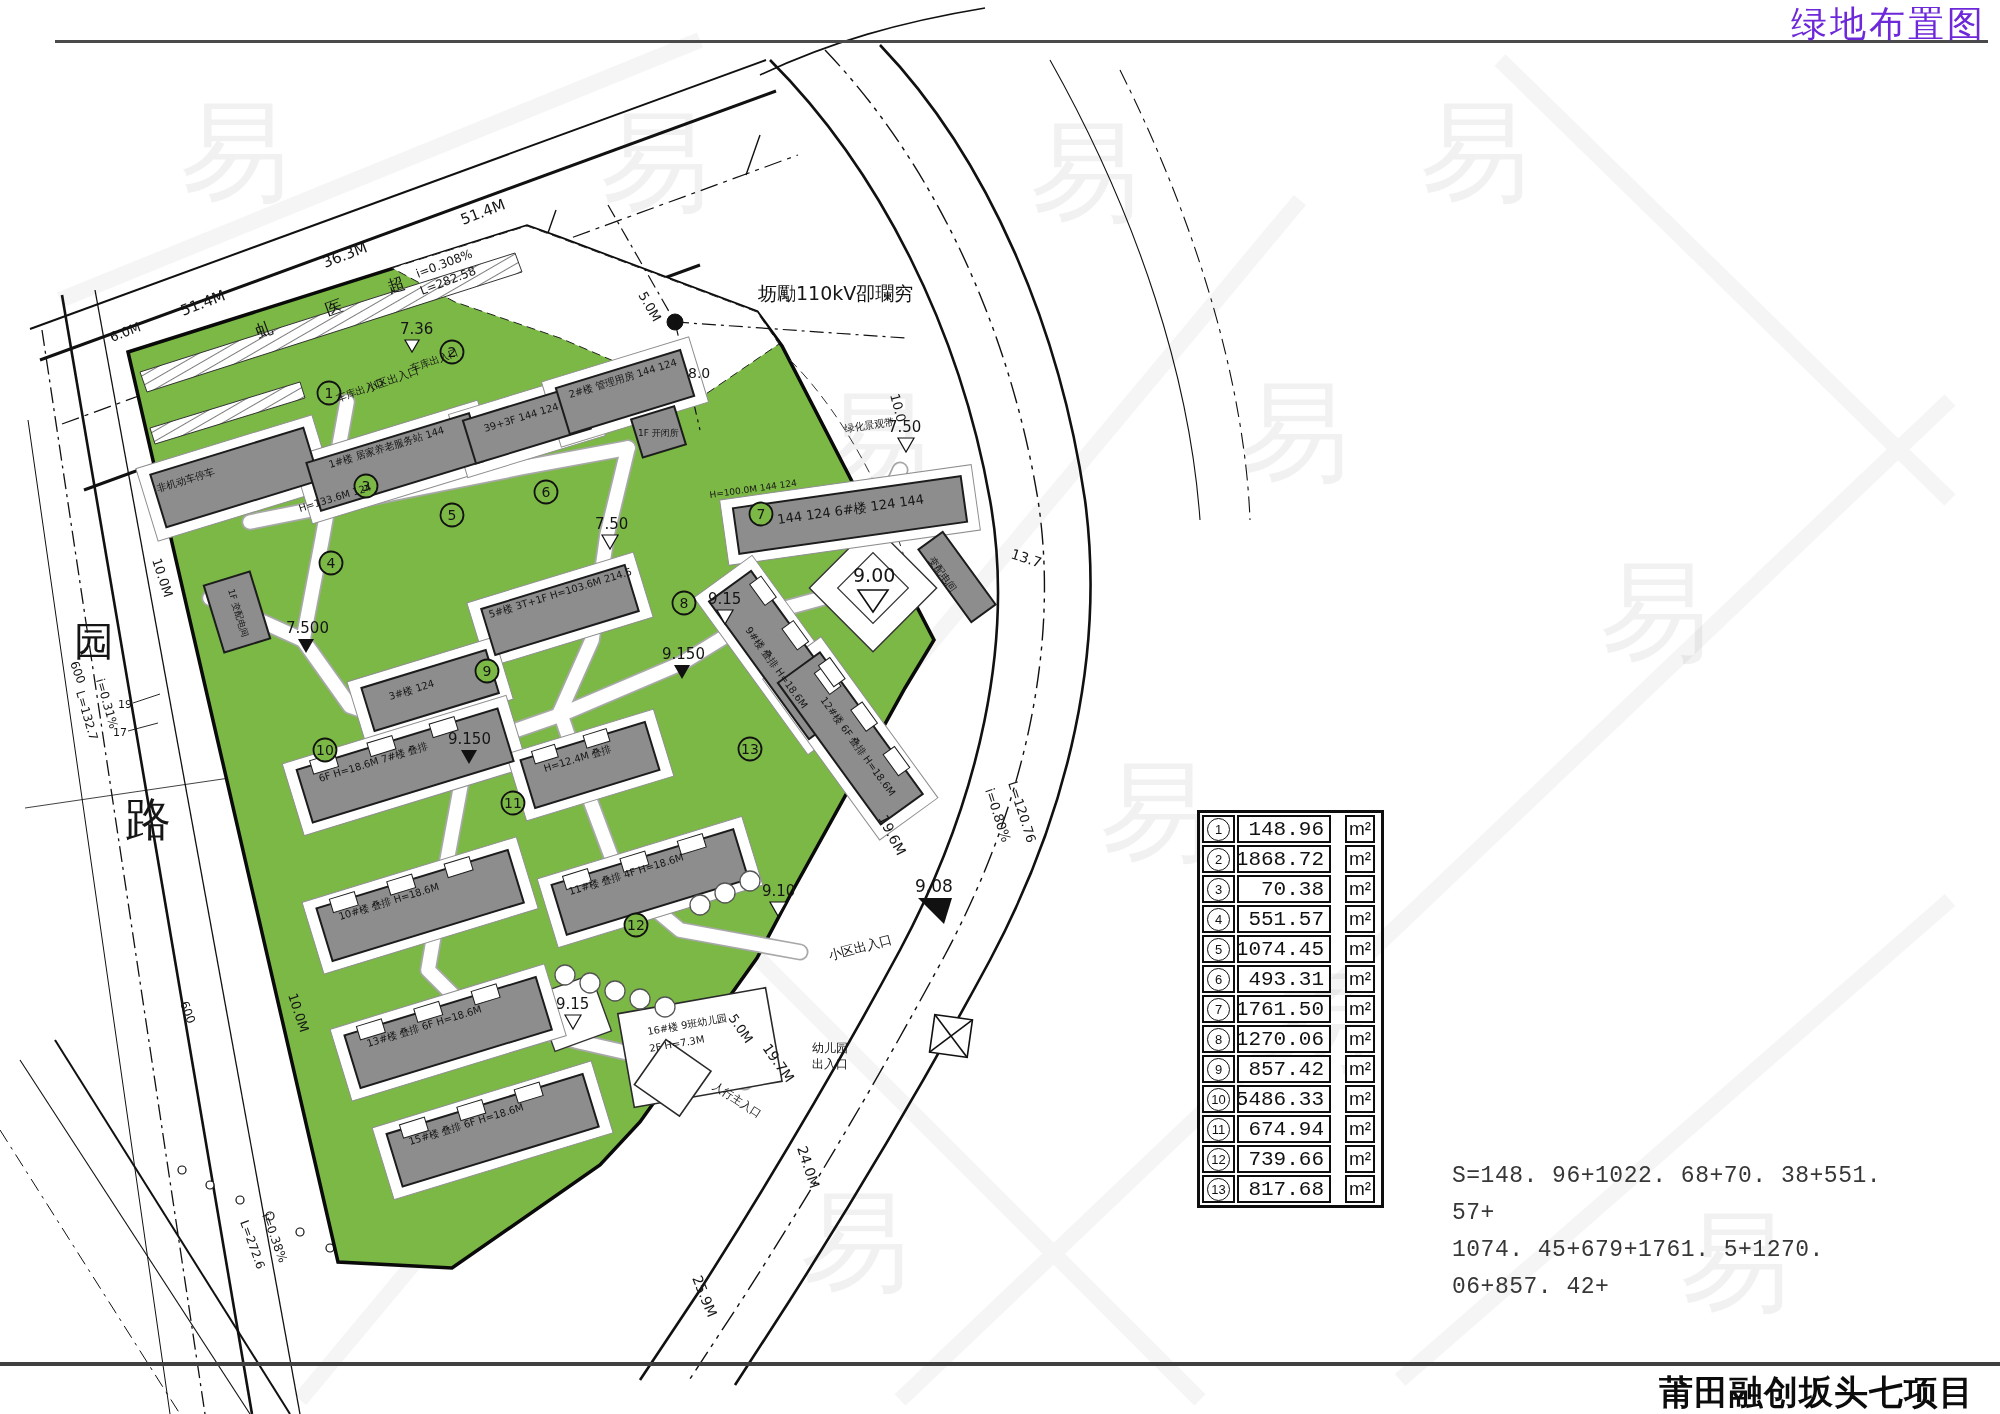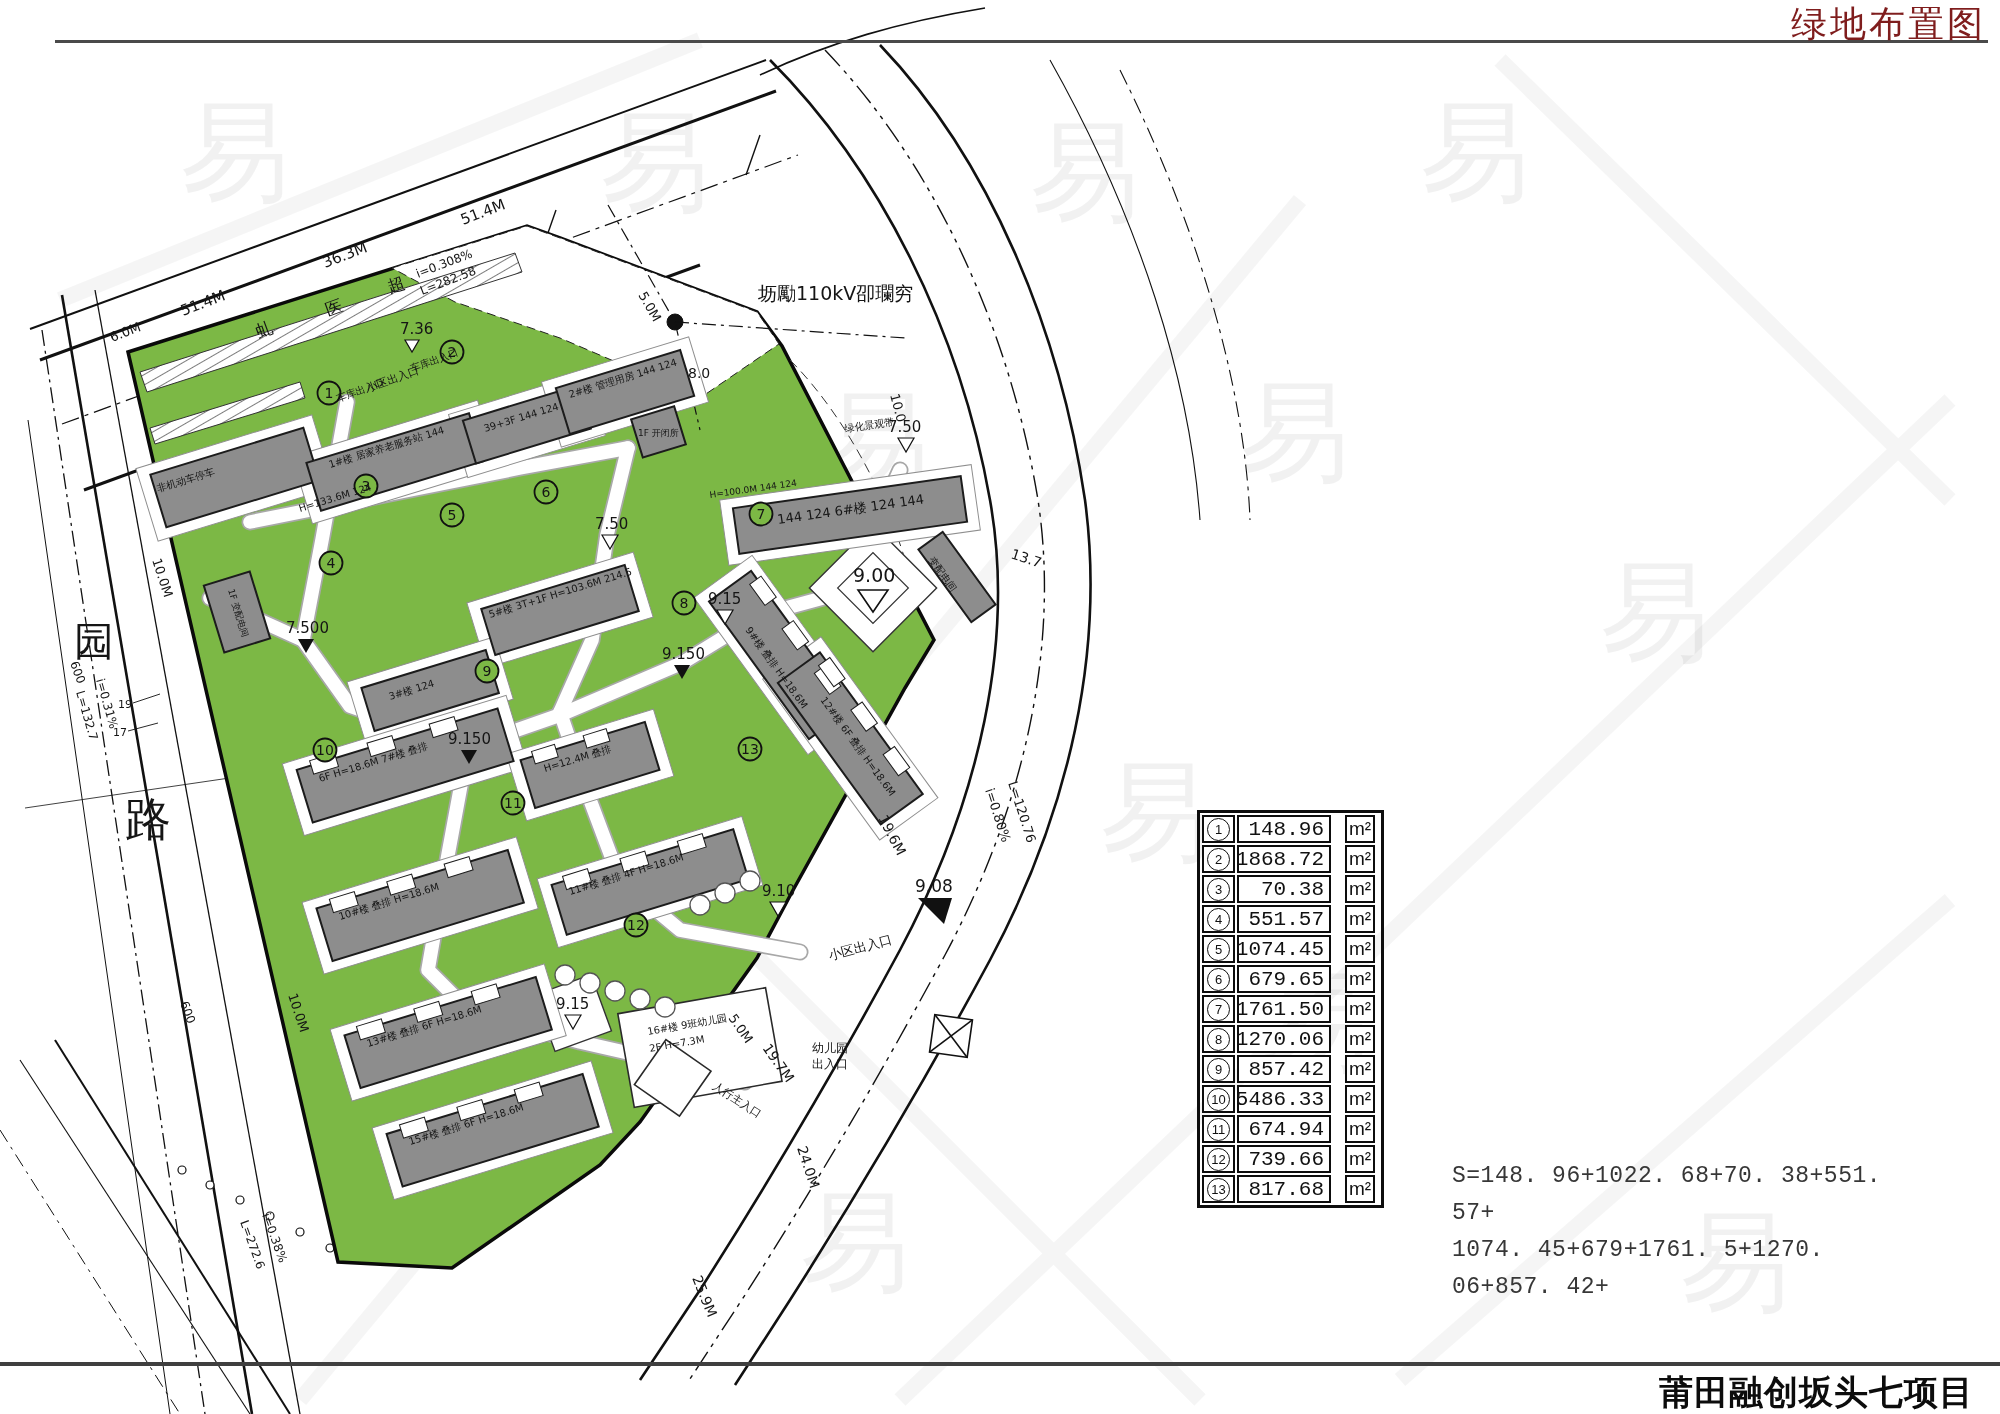--- a/index.html
+++ b/index.html
@@ -1,20 +1,20 @@
 <!DOCTYPE html>
 <html><head>
 <meta charset="utf-8">
 <style>
   html,body{margin:0;padding:0;background:#e8e8e8;}
   .page{position:relative;width:2000px;height:1414px;background:#ffffff;overflow:hidden;
         font-family:"Liberation Sans","DejaVu Sans",sans-serif;color:#111;}
   .toprule{position:absolute;left:55px;right:12px;top:40px;height:3px;background:#4a4a4a;}
   .title{position:absolute;right:14px;top:0px;font-family:"Liberation Serif","DejaVu Serif",serif;
-         font-size:36px;letter-spacing:3px;color:#7f1d1d;}
+         font-size:36px;letter-spacing:3px;color:#6d28d9;}
   .botrule{position:absolute;left:0;right:0;top:1362px;height:4px;background:#3f3f3f;}
   .footer{position:absolute;right:26px;top:1370px;font-size:34px;font-weight:bold;color:#0c0c0c;letter-spacing:1px;}
   svg{position:absolute;left:0;top:0;}
   svg text{font-family:"DejaVu Sans","Liberation Sans",sans-serif;fill:#151515;}
   .areatable{position:absolute;left:1197px;top:810px;border:3px solid #0d0d0d;background:#0000;
              padding:2px;display:flex;flex-direction:column;gap:2px;width:177px;}
   .trow{display:grid;grid-template-columns:33px 94px 42px;gap:2px;}
   .tcell{border:2px solid #0d0d0d;background:#fff;height:24px;display:flex;align-items:center;font-size:21px;}
   .tcell.badge{justify-content:center;}
   .tcell.val{justify-content:flex-end;padding-right:5px;font-family:Liberation Mono, monospace;}
@@ -448,21 +448,21 @@
     <div class="tcell badge">
           <span class="circ">5</span>
         </div>
     <div class="tcell val">1074.45</div>
     <div class="tcell unit">m²</div>
   </div>
   <div class="trow">
     <div class="tcell badge">
           <span class="circ">6</span>
         </div>
-    <div class="tcell val">679.65</div>
+    <div class="tcell val">493.31</div>
     <div class="tcell unit">m²</div>
   </div>
   <div class="trow">
     <div class="tcell badge">
           <span class="circ">7</span>
         </div>
     <div class="tcell val">1761.50</div>
     <div class="tcell unit">m²</div>
   </div>
   <div class="trow">

